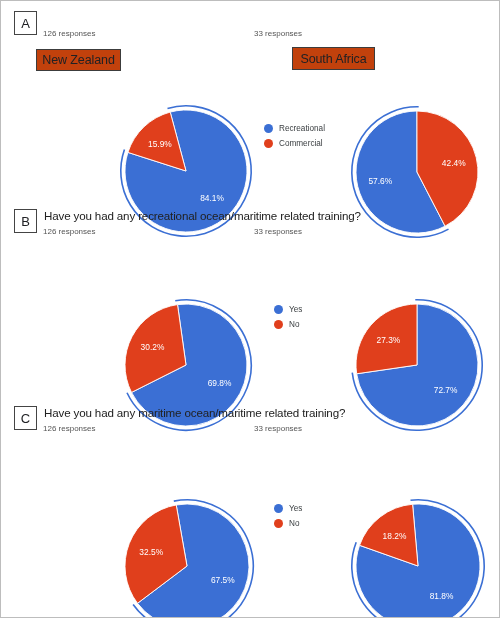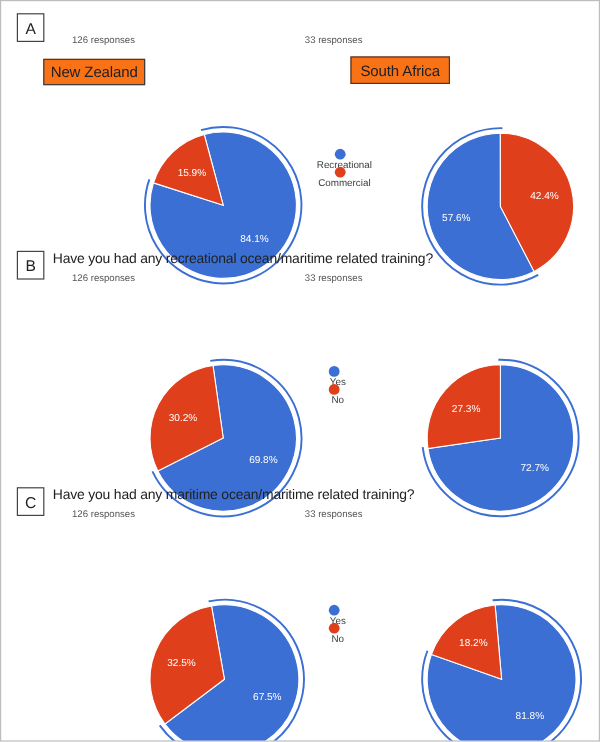--- a/index.html
+++ b/index.html
@@ -43,37 +43,37 @@
   .question {
     position: absolute;
     left: 43px; top: 10px;
     font-size: 11.6px;
     letter-spacing: -0.15px;
     color: #212121;
     white-space: nowrap;
   }
   .resp-left {
     position: absolute;
-    left: 59px; top: 28px;
+    left: 42px; top: 28px;
     font-size: 8px;
     color: #555;
   }
   .resp-right {
     position: absolute;
     left: 253px; top: 28px;
     font-size: 8px;
     color: #555;
     text-align: center;
   }
 
   
   .country-box {
     position: absolute;
     border: 1.4px solid #3c3c3c;
-    background: #f97316;
+    background: #c2410c;
     display: flex; align-items: center; justify-content: center;
     font-size: 12.5px;
     color: #202124;
     letter-spacing: -0.1px;
   }
   #box-nz { left: 35px; top: 48px; width: 85px; height: 22px; }
   #box-sa { left: 259px; top: 46px; width: 83px; height: 23px; margin-left: 32px; }
 
   
   .charts { position: relative; width: 500px; }
@@ -83,24 +83,23 @@
 
   .pct {
     font-family: "Liberation Sans", sans-serif;
     font-size: 8.4px;
     fill: #ffffff;
   }
 
   
   .legend { position: absolute; }
   .legend-row {
-    display: flex; align-items: center;
+    display: flex; 
     height: 13px;
     margin-bottom: 2px;
-    flex-direction: column;
   }
   .legend-dot {
     width: 9px; height: 9px;
     border-radius: 50%;
     margin-right: 6px;
     flex: 0 0 auto;
   }
   .legend-label {
     font-size: 8.2px;
     color: #3c4043;

